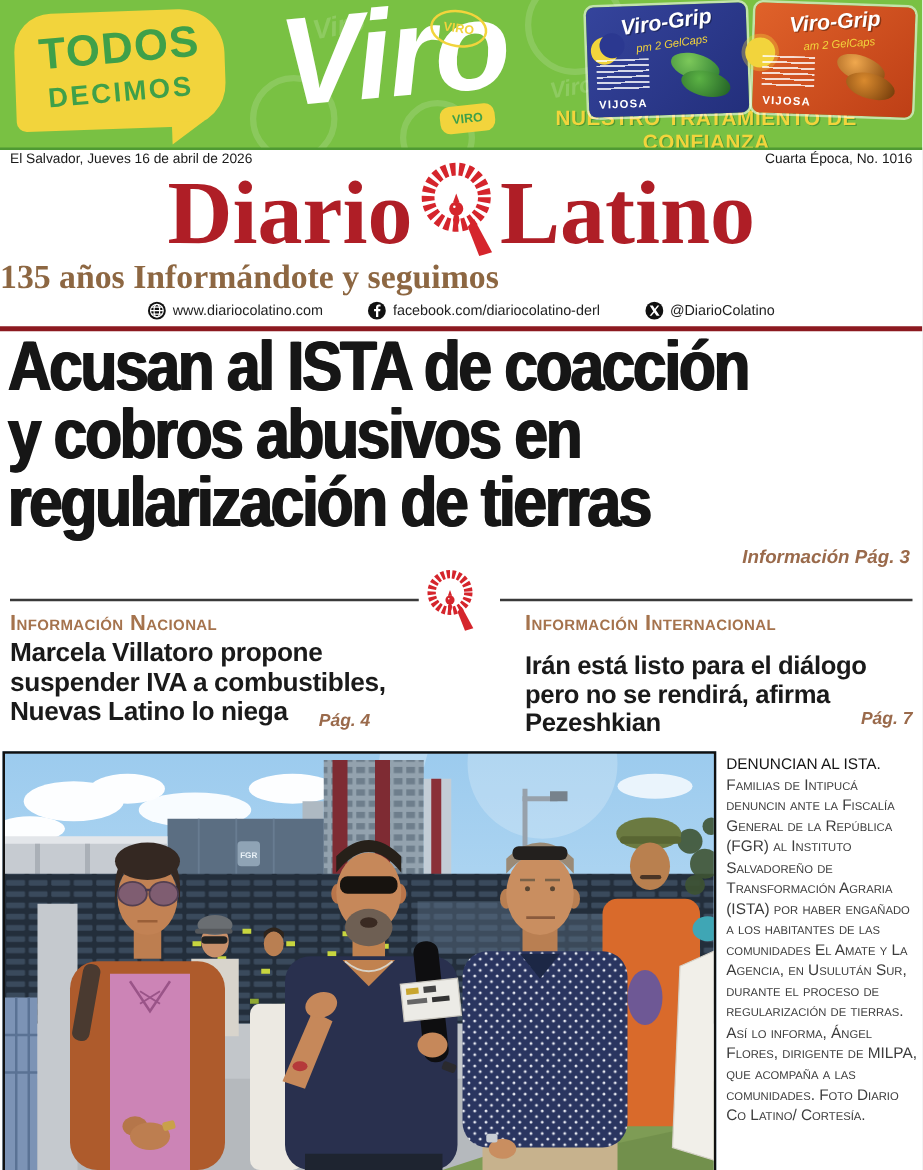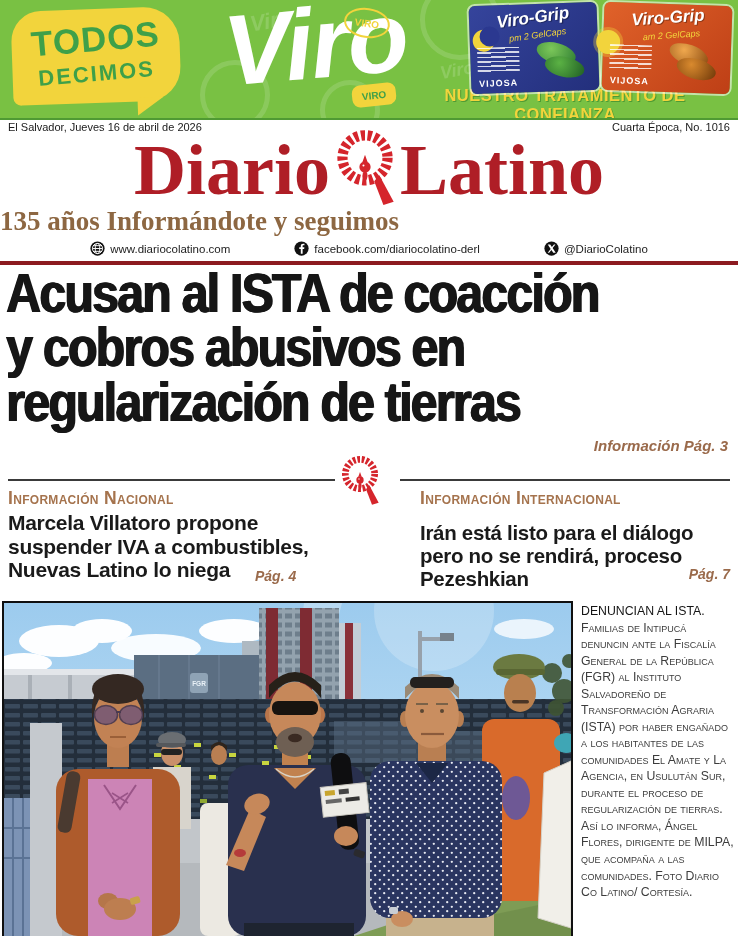--- a/index.html
+++ b/index.html
@@ -55,21 +55,21 @@
   
   .dateline{position:absolute;top:121px;left:8px;right:8px;display:flex;justify-content:space-between;
             font-size:11px;color:#1a1a1a;}
   .masthead{position:absolute;top:124px;left:0;width:738px;height:92px;display:flex;
             align-items:center;justify-content:center;}
   .masthead .word{font-family:"Liberation Serif",serif;font-weight:bold;font-size:72px;color:#AF1E26;
             letter-spacing:0;line-height:1;}
   .masthead svg{margin:0 2px 6px 2px;}
   .slogan{position:absolute;top:206px;left:0;width:738px;text-align:left;
           font-family:"Liberation Serif",serif;font-weight:bold;font-size:27px;color:#8D6742;}
-  .social{position:absolute;top:241px;left:0;width:738px;display:flex;justify-content:center;gap:64px;
+  .social{position:absolute;top:241px;left:0;width:738px;display:flex;justify-content:center;gap:36px;
           font-size:11.5px;color:#222;}
   .social .s-item{display:flex;align-items:center;gap:5px;}
   .rule{position:absolute;top:261px;left:0;width:738px;height:4px;background:#8C1A20;}
 
   
   .headline{position:absolute;top:266px;left:6px;width:726px;color:#161616;}
   .hl-line{display:block;white-space:nowrap;font-weight:bold;font-size:56px;line-height:.97;
            letter-spacing:-2px;transform:scaleX(.86);transform-origin:0 50%;
            text-shadow:1.3px 0 0 currentColor,-.5px 0 0 currentColor;}
   .kicker{position:absolute;top:437px;right:10px;font-size:15px;font-weight:bold;font-style:italic;color:#9A6A4B;}
@@ -213,21 +213,21 @@
   <div class="teaser nat">
     <span>Marcela Villatoro propone</span><br>
     <span>suspender IVA a combustibles,</span><br>
     <span>Nuevas Latino lo niega</span>
   </div>
   <div class="pag p4">Pág. 4</div>
 
   <div class="sec-label intl">Información Internacional</div>
   <div class="teaser intl">
     <span>Irán está listo para el diálogo</span><br>
-    <span>pero no se rendirá, proceso</span><br>
+    <span>pero no se rendirá, afirma</span><br>
     <span>Pezeshkian</span>
   </div>
   <div class="pag p7">Pág. 7</div>
 
   <div class="photo">
     <svg width="567" height="333" viewBox="0 0 567 333">
       <defs>
         <linearGradient id="sky" x1="0" y1="0" x2="0" y2="1">
           <stop offset="0" stop-color="#9CCBEE"></stop>
             <stop offset="1" stop-color="#CFE8F8"></stop>

